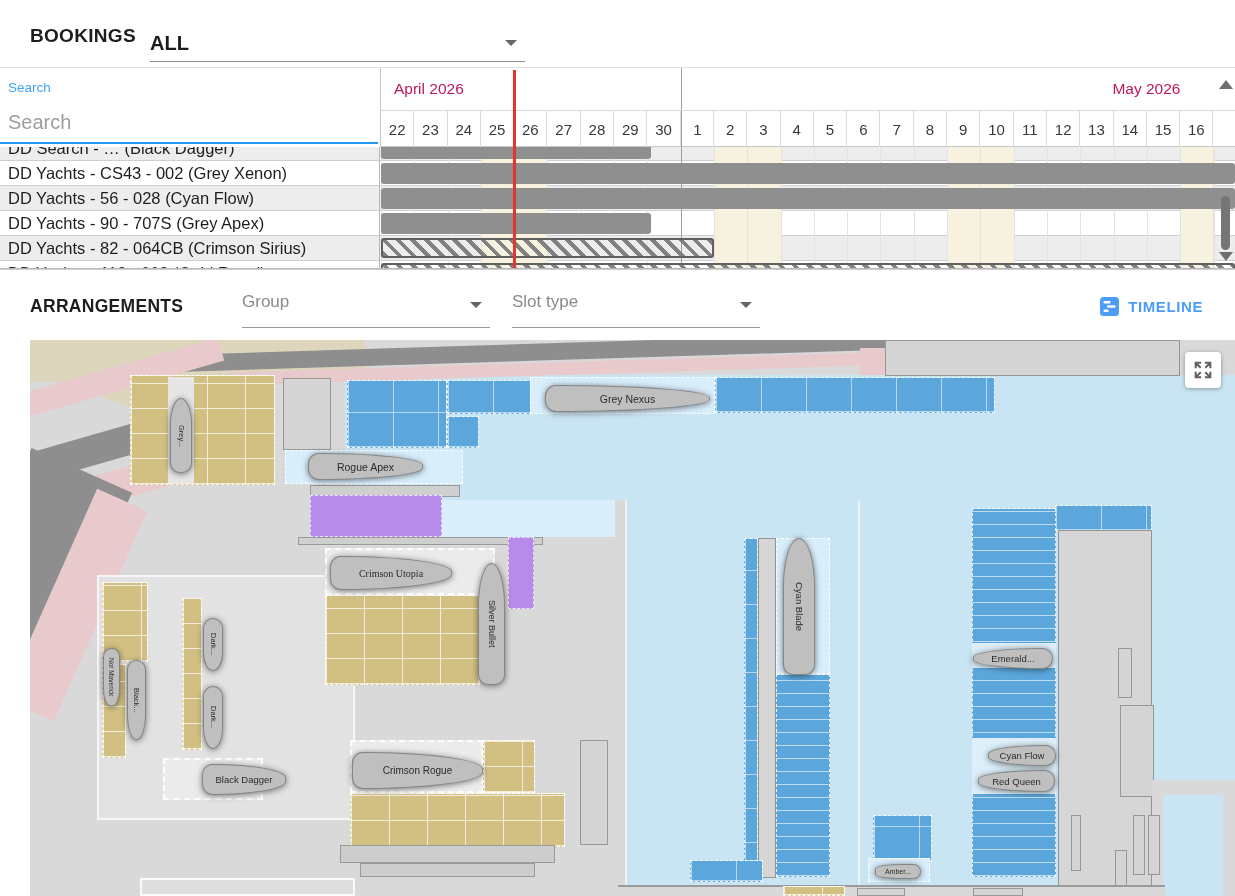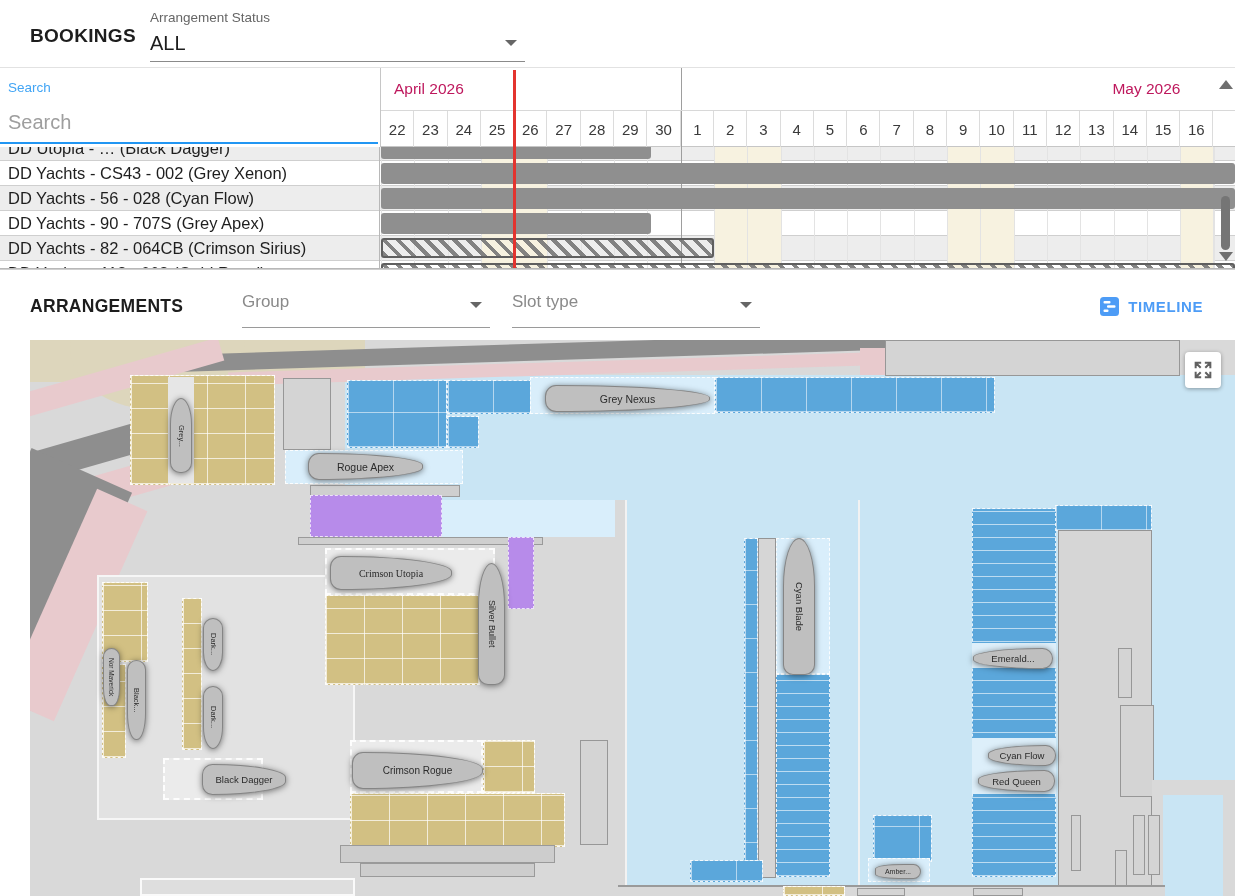--- a/index.html
+++ b/index.html
@@ -3,21 +3,21 @@
 <meta charset="utf-8">
 <style>
   * { margin:0; padding:0; box-sizing:border-box; }
   html,body { width:1235px; height:896px; background:#fff; font-family:"Liberation Sans", sans-serif; overflow:hidden; }
 
   
   #header { position:absolute; left:0; top:0; width:1235px; height:68px; background:#fff; border-bottom:1px solid #e2e2e2; }
   #bookings-title { position:absolute; left:30px; top:25px; font-size:19px; font-weight:bold; letter-spacing:.3px; color:#1d1d1d;text-align:center; }
   #arr-status { position:absolute; left:150px; top:10px; width:375px; height:52px; }
   #arr-status .flabel { font-size:13.5px; color:#666; }
-  #arr-status .fvalue { position:absolute; left:0; top:22px; width:100%; font-size:20px; color:#1d1d1d; border-bottom:1px solid #8a8a8a; padding-bottom:6px; }
+  #arr-status .fvalue { position:absolute; left:0; top:22px; width:100%; font-size:20px; color:#1d1d1d; border-bottom:1px solid #8a8a8a; padding-bottom:6px;font-weight:bold; }
   .dd-arrow { position:absolute; right:8px; top:30px; width:0; height:0; border-left:6px solid transparent; border-right:6px solid transparent; border-top:6px solid #666; }
 
   
   #bookings-panel { position:absolute; left:0; top:68px; width:1235px; height:201px; background:#fff; border-bottom:1px solid #b8b8b8; overflow:hidden; }
   #search-pane { position:absolute; left:0; top:0; width:380px; height:79px; }
   #search-label { position:absolute; left:8px; top:12px; font-size:13.5px; color:#42a5f5; }
   #search-input { position:absolute; left:0; top:34px; width:378px; height:42px; border:none; outline:none; border-bottom:2px solid #2196f3; font-size:20px; color:#222; padding-left:8px; font-family:"Liberation Sans",sans-serif; }
   #search-input::placeholder { color:#9e9e9e; }
 
   #gantt-head { position:absolute; left:380px; top:0; width:855px; height:79px; border-left:1px solid #c6c6c6; }
@@ -98,21 +98,20 @@
 
   #fullscreen-btn { position:absolute; left:1155px; top:12px; width:36px; height:36px; background:#fff; border-radius:4px;
                     box-shadow:0 1px 4px rgba(0,0,0,.35); display:flex; align-items:center; justify-content:center; cursor:pointer; }
 </style>
 </head>
 <body>
 
 <div id="header">
   <div id="bookings-title">BOOKINGS</div>
   <div id="arr-status">
-    <div class="flabel">Arrangement Status</div>
     <div class="fvalue">ALL</div>
     <div class="dd-arrow"></div>
   </div>
 </div>
 
 <div id="bookings-panel">
   <div id="search-pane">
     <div id="search-label">Search</div>
     <input id="search-input" placeholder="Search" style="">
   </div>
@@ -149,21 +148,21 @@
         <div class="day-cell" style="left: 666px; width: 33.3px;">12</div>
         <div class="day-cell" style="left: 699.3px; width: 33.3px;">13</div>
         <div class="day-cell" style="left: 732.6px; width: 33.3px;">14</div>
         <div class="day-cell" style="left: 765.9px; width: 33.3px;">15</div>
         <div class="day-cell" style="left: 799.2px; width: 33.3px;">16</div>
       </div>
   </div>
   <div id="rows-wrap">
       <div id="rows-inner">
         <div class="grow alt">
-          <div class="rlabel">DD Utopia - … (Black Dagger)</div>
+          <div class="rlabel">DD Search - … (Black Dagger)</div>
           <div class="barzone">
             <div class="wkend" style="left: 99.9px; width: 33.3px;"></div>
             <div class="wkend" style="left: 133.2px; width: 33.3px;"></div>
             <div class="wkend" style="left: 333px; width: 33.3px;"></div>
             <div class="wkend" style="left: 366.3px; width: 33.3px;"></div>
             <div class="wkend" style="left: 566.1px; width: 33.3px;"></div>
             <div class="wkend" style="left: 599.4px; width: 33.3px;"></div>
             <div class="wkend" style="left: 799.2px; width: 33.3px;"></div>
             <div class="vgrid"></div>
             <div class="mline" style="left: 299.7px;"></div>

